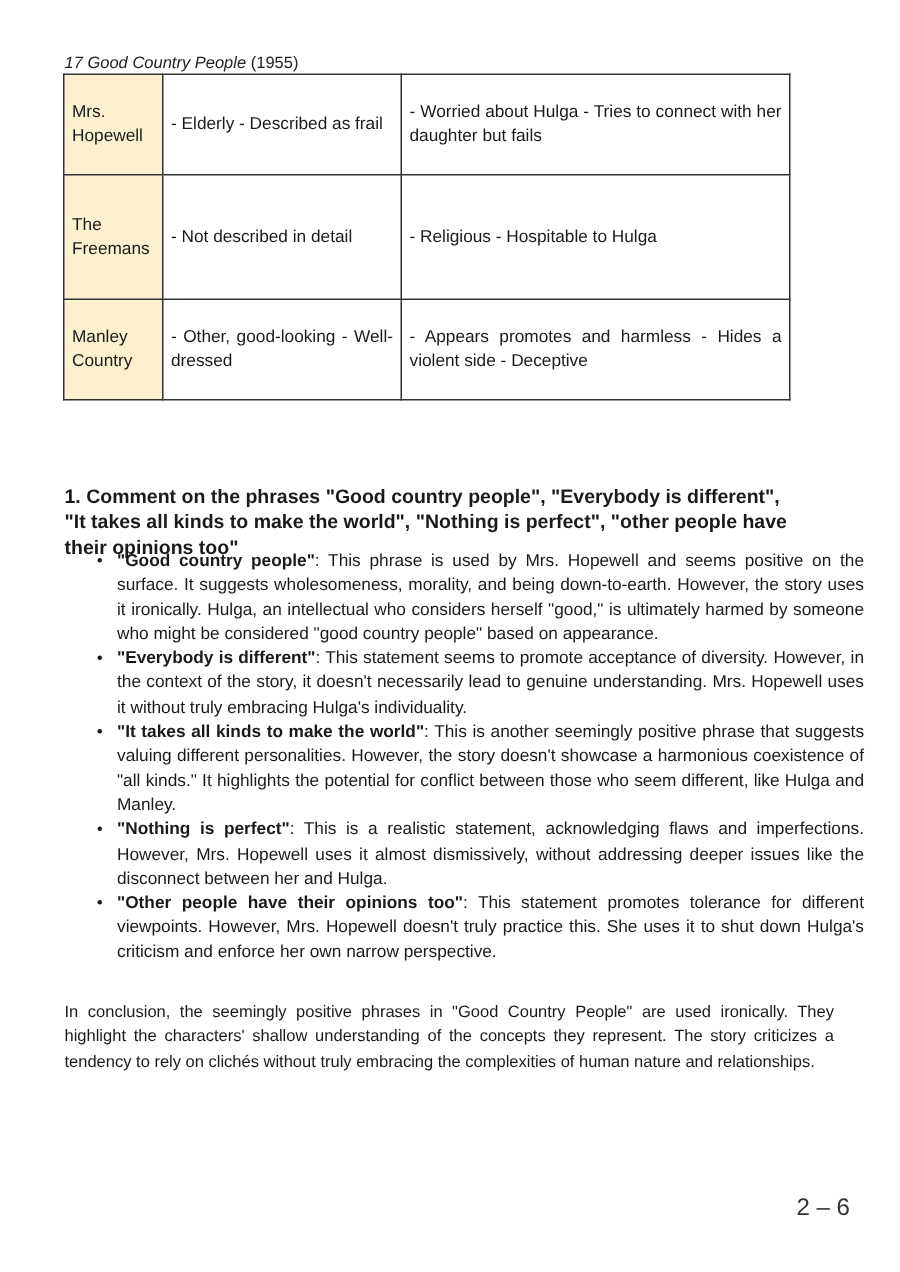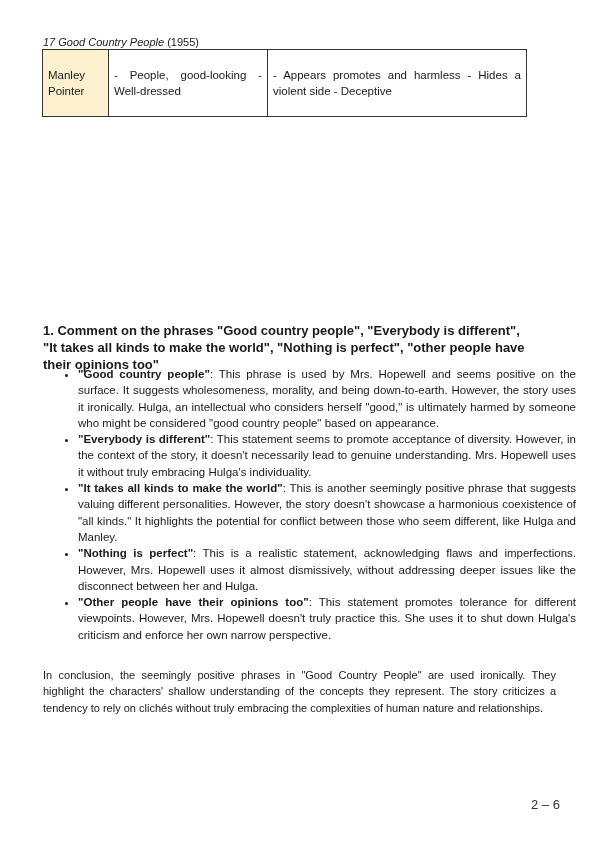--- a/index.html
+++ b/index.html
@@ -79,37 +79,47 @@
       width: 513px;
       font-size: 11px;
       line-height: 16.3px;
       text-align: justify;
       margin: 0;
     }
     .page-num {
       position: absolute;
       left: 531px;
       top: 797px;
-      font-size: 13px;
+      font-size: 16px;
       color: #333;
     }
   </style>
 </head>
 <body>
 
 <div class="caption">
   <span>17 Good Country People</span>
   <span class="year">(1955)</span>
 </div>
 
 <table class="chars">
   <tbody>
+      <tr class="r1">
+    <td class="name">Mrs. Hopewell</td>
+    <td class="desc">- Elderly - Described as frail</td>
+    <td class="just">- Worried about Hulga - Tries to connect with her daughter but fails</td>
+  </tr>
+  <tr class="r2">
+    <td class="name">The Freemans</td>
+    <td class="desc">- Not described in detail</td>
+    <td class="just">- Religious - Hospitable to Hulga</td>
+  </tr>
   <tr class="r3">
-    <td class="name">Manley Pointer</td>
-    <td class="desc just">- People, good-looking - Well-dressed</td>
+    <td class="name">Manley Country</td>
+    <td class="desc just">- Other, good-looking - Well-dressed</td>
     <td class="just">- Appears promotes and harmless - Hides a violent side - Deceptive</td>
   </tr>
 </tbody>
   </table>
 
 <div class="question">1. Comment on the phrases "Good country people", "Everybody is different", "It takes all kinds to make the world", "Nothing is perfect", "other people have their opinions too"</div>
 
 <ul class="bullets">
   <li><span class="term">"Good country people"</span><span>: This phrase is used by Mrs. Hopewell and seems positive on the surface. It suggests wholesomeness, morality, and being down-to-earth. However, the story uses it ironically. Hulga, an intellectual who considers herself "good," is ultimately harmed by someone who might be considered "good country people" based on appearance.</span></li>
   <li><span class="term">"Everybody is different"</span><span>: This statement seems to promote acceptance of diversity. However, in the context of the story, it doesn't necessarily lead to genuine understanding. Mrs. Hopewell uses it without truly embracing Hulga's individuality.</span></li>

